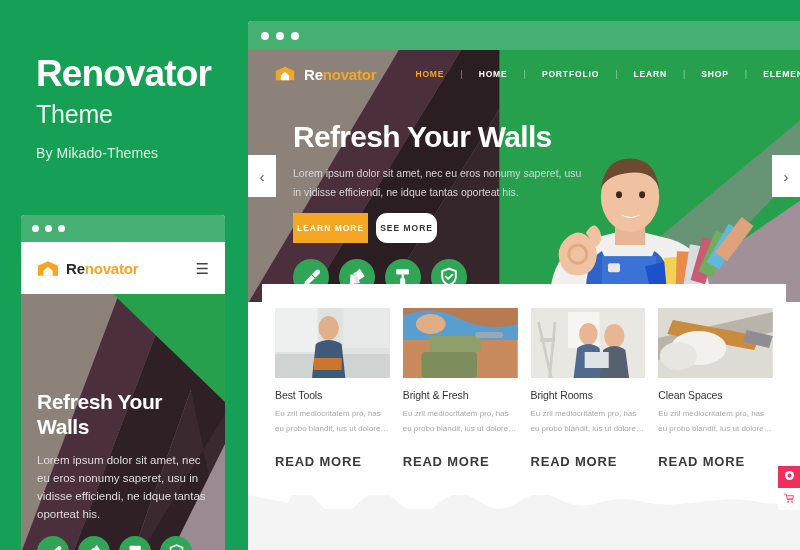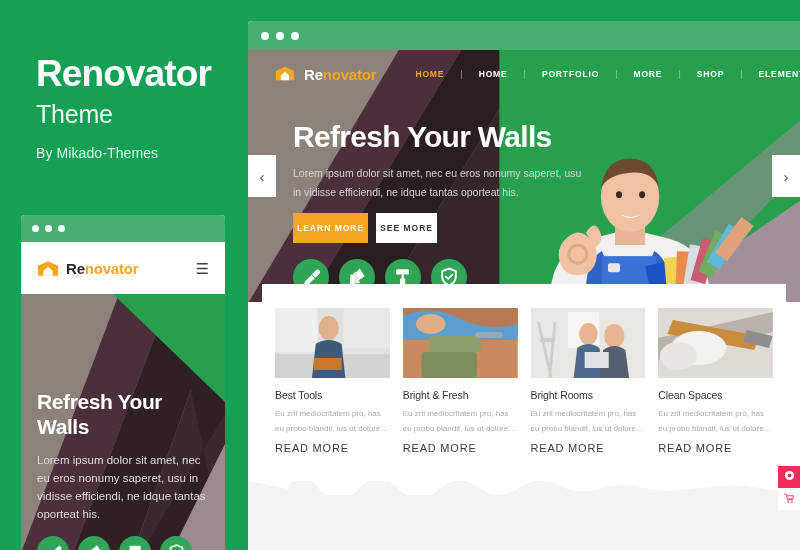--- a/index.html
+++ b/index.html
@@ -169,21 +169,21 @@
     font-size: 10.5px; color: #d8d4d6; line-height: 1.78;
     margin-top: 10px; width: 295px;
   }
   .hero-btns { display: flex; gap: 8px; margin-top: 12px; }
   .btn {
     font-size: 8.5px; font-weight: bold; letter-spacing: 1px;
     padding: 10px 4px; border: none; cursor: pointer;
     font-family: inherit;
   }
   .btn-primary { background: #f5a623; color: #fff; }
-  .btn-ghost { background: #fff; color: #333; }
+  .btn-ghost { background: #fff; color: #333; border-radius: 11px; }
   .hero-icons { display: flex; gap: 10px; margin-top: 16px; }
 
   .arrow {
     position: absolute; top: 50%; transform: translateY(-50%);
     width: 28px; height: 42px; background: #fff;
     display: flex; align-items: center; justify-content: center;
     font-size: 15px; color: #555; z-index: 7; cursor: pointer;
   }
   .arrow.left { left: 0; }
   .arrow.right { right: 0; }
@@ -202,22 +202,22 @@
     background-size: cover; background-position: center;
     position: relative; overflow: hidden;
   }
   .card-title {
     font-size: 10.5px; color: #333; margin-top: 11px; letter-spacing: -0.1px;
   }
   .card-desc {
     font-size: 8px; color: #a9a9a9; line-height: 1.85; margin-top: 6px;
   }
   .card-more {
-    font-size: 11px; font-weight: normal; letter-spacing: 0.8px;
-    color: #3a3a3a; margin-top: 5px; display: inline-block;
+    font-size: 13px; font-weight: bold; letter-spacing: 0.8px;
+    color: #3a3a3a; margin-top: 17px; display: inline-block;
     text-decoration: none;
   }
 
   
   .bottom {
     background: #f4f4f4; height: 95px; position: relative; margin-top: 9px;
   }
   .torn { position: absolute; top: 0; left: 0; width: 100%; height: 14px; }
   .bottom-inner {
     position: absolute; bottom: 0; left: 0; right: 0;
@@ -365,21 +365,21 @@
       </span>
       <span class="logo-txt"><span style="color:#fff">Re</span><span style="color:#f5a623">novator</span></span>
     </div>
     <nav class="navlinks">
       <a href="#" class="active">HOME</a>
       <span class="navsep">|</span>
       <a href="#">HOME</a>
       <span class="navsep">|</span>
       <a href="#">PORTFOLIO</a>
       <span class="navsep">|</span>
-      <a href="#">MORE</a>
+      <a href="#">LEARN</a>
       <span class="navsep">|</span>
       <a href="#">SHOP</a>
       <span class="navsep">|</span>
       <a href="#">ELEMENTS</a>
     </nav>
     <div class="head-icons">
       <span><svg width="13" height="13">
             <use href="#ic-search"></use>
           </svg></span>
       <span class="cart-wrap">

